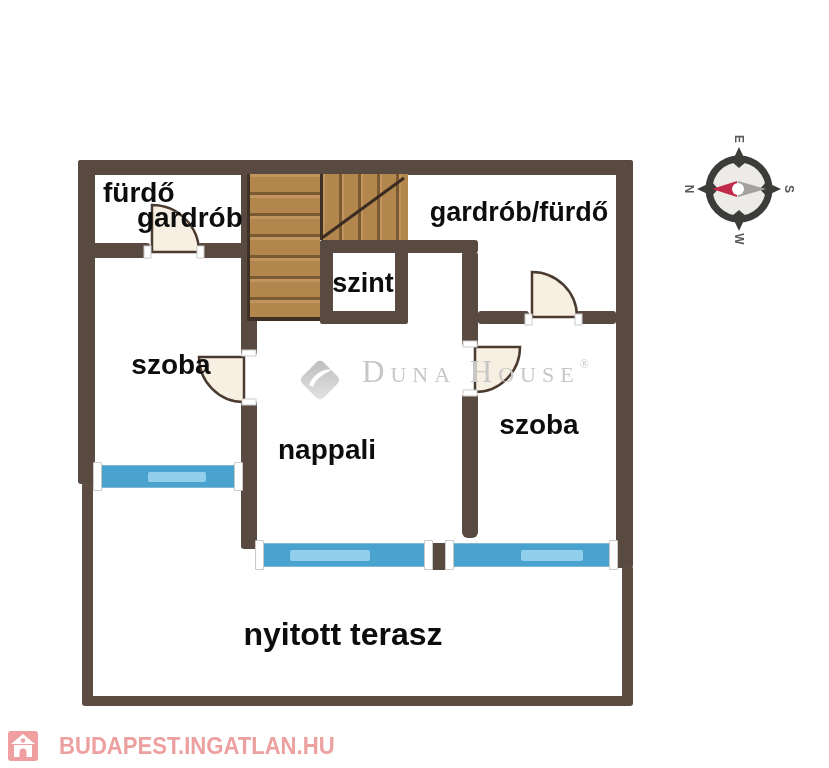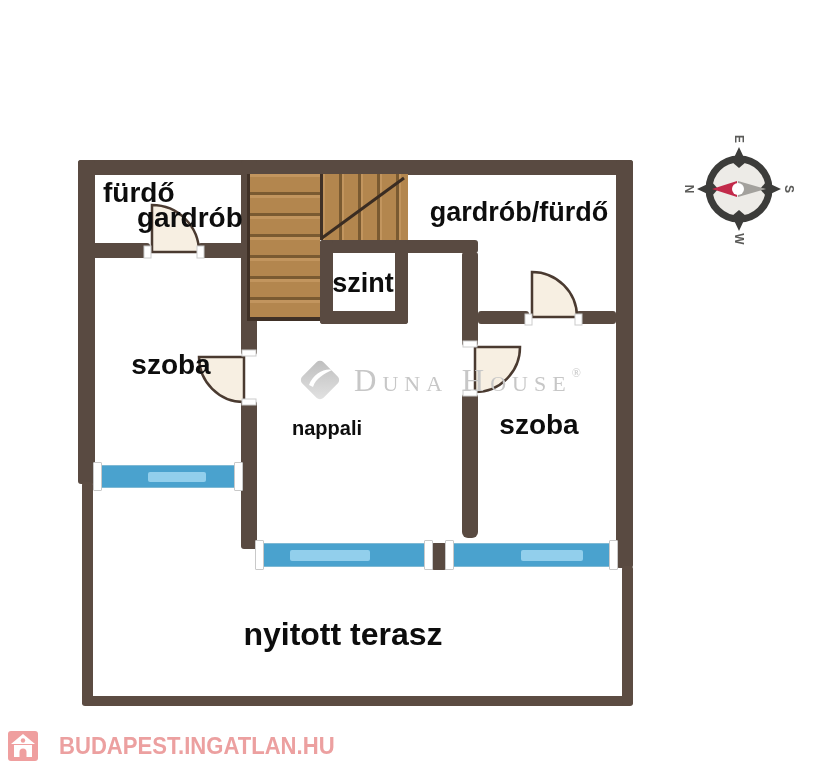--- a/index.html
+++ b/index.html
@@ -16,21 +16,21 @@
   .stairs.lower{background:repeating-linear-gradient(to bottom,#c2955e 0 3px,#b3864e 3px 18px,#7a5a31 18px 21px);
                 border-left-width:3px;border-bottom-width:4px;}
   .stairs.upper{background:repeating-linear-gradient(to right,#c2955e 0 2px,#b3864e 2px 16px,#7a5a31 16px 19px);
                 border-left-width:3px;}
   .window{position:absolute;background:#4aa2ce;border:1px solid #7fb9d4;box-sizing:border-box;}
   .pane{position:absolute;background:#92cfec;border-radius:2px;}
   .cap{position:absolute;top:-4px;bottom:-4px;width:7px;background:#ffffff;
        border:1px solid #c9c9c9;border-radius:1px;}
   .cap.l{left:-3px;} .cap.r{right:-3px;}
   .lift-inner{position:absolute;background:#ffffff;}
-  .dh-mark{position:absolute;left:296px;top:356px;display:flex;align-items:center;gap:10px;}
+  .dh-mark{position:absolute;left:296px;top:356px;display:flex;align-items:flex-start;gap:18px;}
   .dh-text{font-family:"Liberation Serif",serif;font-variant:small-caps;font-size:31px;
            letter-spacing:6px;color:#c7c7c7;font-weight:400;line-height:1;}
   .dh-reg{font-family:"Liberation Serif",serif;font-size:12px;color:#c7c7c7;
           vertical-align:14px;letter-spacing:0;}
   .portal{position:absolute;left:8px;top:731px;display:flex;align-items:center;gap:21px;}
   .portal-text{font-size:23px;font-weight:700;color:#eca0a0;letter-spacing:0px;
                transform:scaleX(.96);transform-origin:left center;white-space:nowrap;}
   svg{display:block;}
   .overlay{position:absolute;left:0;top:0;pointer-events:none;}
 </style>
@@ -109,21 +109,21 @@
       <rect x="463" y="341" width="14" height="6"></rect>
         <rect x="463" y="390" width="14" height="6"></rect>
     </g>
   </svg>
 
   <div class="label" style="left:103px;top:177px;font-size:28px">fürdő</div>
   <div class="label center" style="left:519px;top:197px;font-size:27px">gardrób/fürdő</div>
   <div class="label" style="left:137px;top:202px;font-size:28px">gardrób</div>
   <div class="label center" style="left:363px;top:268px;font-size:27px">szint</div>
   <div class="label center" style="left:171px;top:349px;font-size:28px">szoba</div>
-  <div class="label center" style="left:327px;top:417px;font-size:20px">nappali</div>
+  <div class="label center" style="left:327px;top:434px;font-size:28px">nappali</div>
   <div class="label center" style="left:539px;top:409px;font-size:28px">szoba</div>
   <div class="label center" style="left:343px;top:616px;font-size:32px">nyitott terasz</div>
 
   <div class="dh-mark">
     <svg width="48" height="48" viewBox="0 0 48 48">
       <defs>
         <linearGradient id="dhg" x1="0" y1="0" x2="1" y2="1">
           <stop offset="0" stop-color="#bdbdbd"></stop>
             <stop offset="1" stop-color="#e3e3e3"></stop>
         </linearGradient>

